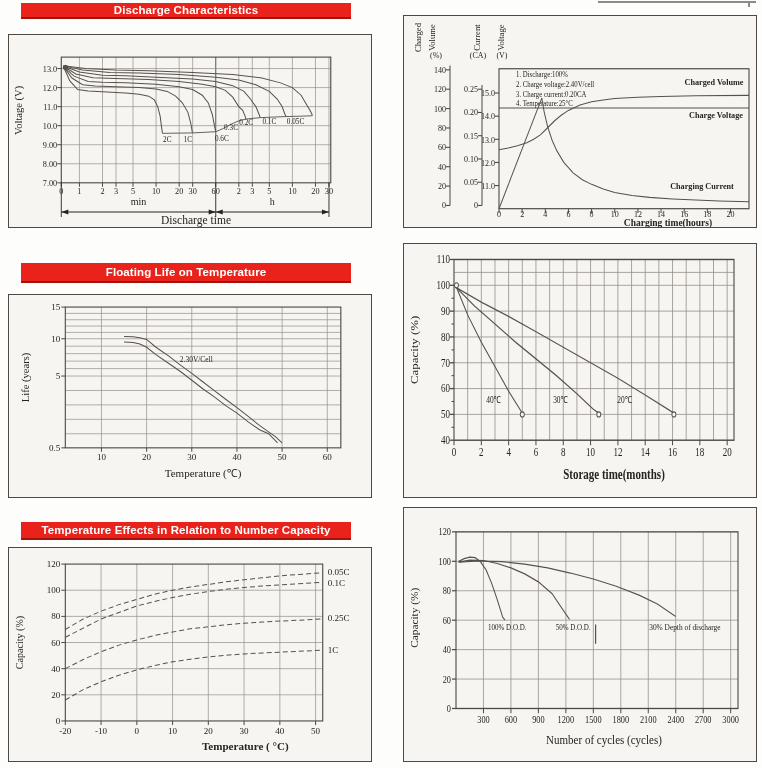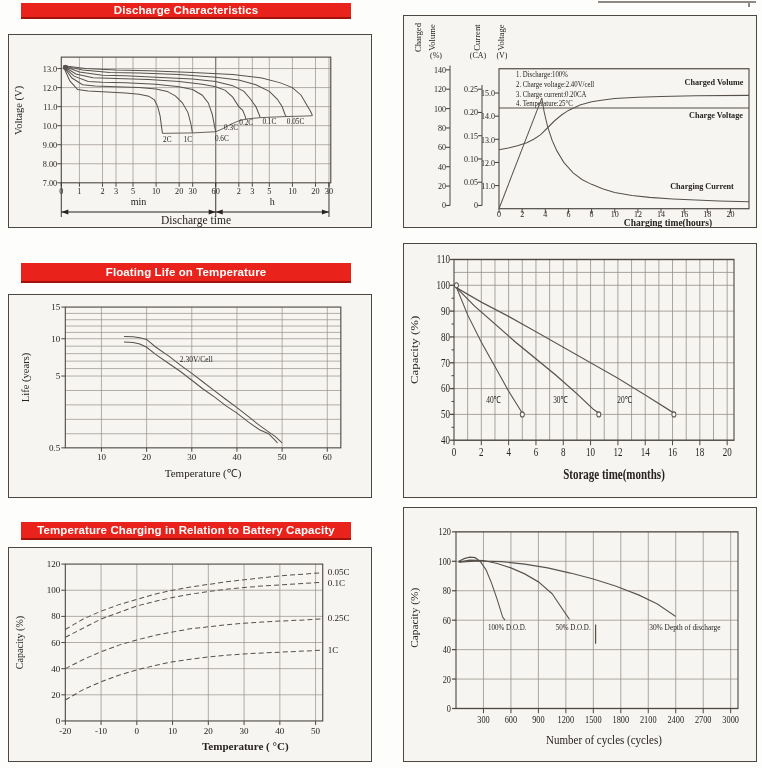--- a/index.html
+++ b/index.html
@@ -355,21 +355,21 @@
           <text x="89.60975609756098" y="123" font-size="7.4" text-anchor="middle">40℃</text>
           <text x="156.53658536585365" y="123" font-size="7.4" text-anchor="middle">30℃</text>
           <text x="220.73170731707316" y="123" font-size="7.4" text-anchor="middle">20℃</text>
           <text x="14" y="82" font-size="10" text-anchor="middle" transform="rotate(-90 14 82)">Capacity (%)</text>
           <text x="210" y="182" font-size="11" text-anchor="middle" font-weight="bold">Storage time(months)</text>
         </svg>
       </div>
   </div>
   <div class="cell r3">
     <div class="banner">
-        <span>Temperature Charging in Relation to Battery Capacity</span>
+        <span>Temperature Effects in Relation to Number Capacity</span>
       </div>
     <div class="box">
         <svg preserveAspectRatio="none" viewBox="0 0 360 212">
           <line x1="91.55555555555556" y1="16" x2="91.55555555555556" y2="172" stroke="#958f87" stroke-width="0.7"></line>
           <line x1="127.11111111111111" y1="16" x2="127.11111111111111" y2="172" stroke="#958f87" stroke-width="0.7"></line>
           <line x1="162.66666666666669" y1="16" x2="162.66666666666669" y2="172" stroke="#958f87" stroke-width="0.7"></line>
           <line x1="198.22222222222223" y1="16" x2="198.22222222222223" y2="172" stroke="#958f87" stroke-width="0.7"></line>
           <line x1="233.77777777777777" y1="16" x2="233.77777777777777" y2="172" stroke="#958f87" stroke-width="0.7"></line>
           <line x1="269.33333333333337" y1="16" x2="269.33333333333337" y2="172" stroke="#958f87" stroke-width="0.7"></line>
           <line x1="304.8888888888889" y1="16" x2="304.8888888888889" y2="172" stroke="#958f87" stroke-width="0.7"></line>

